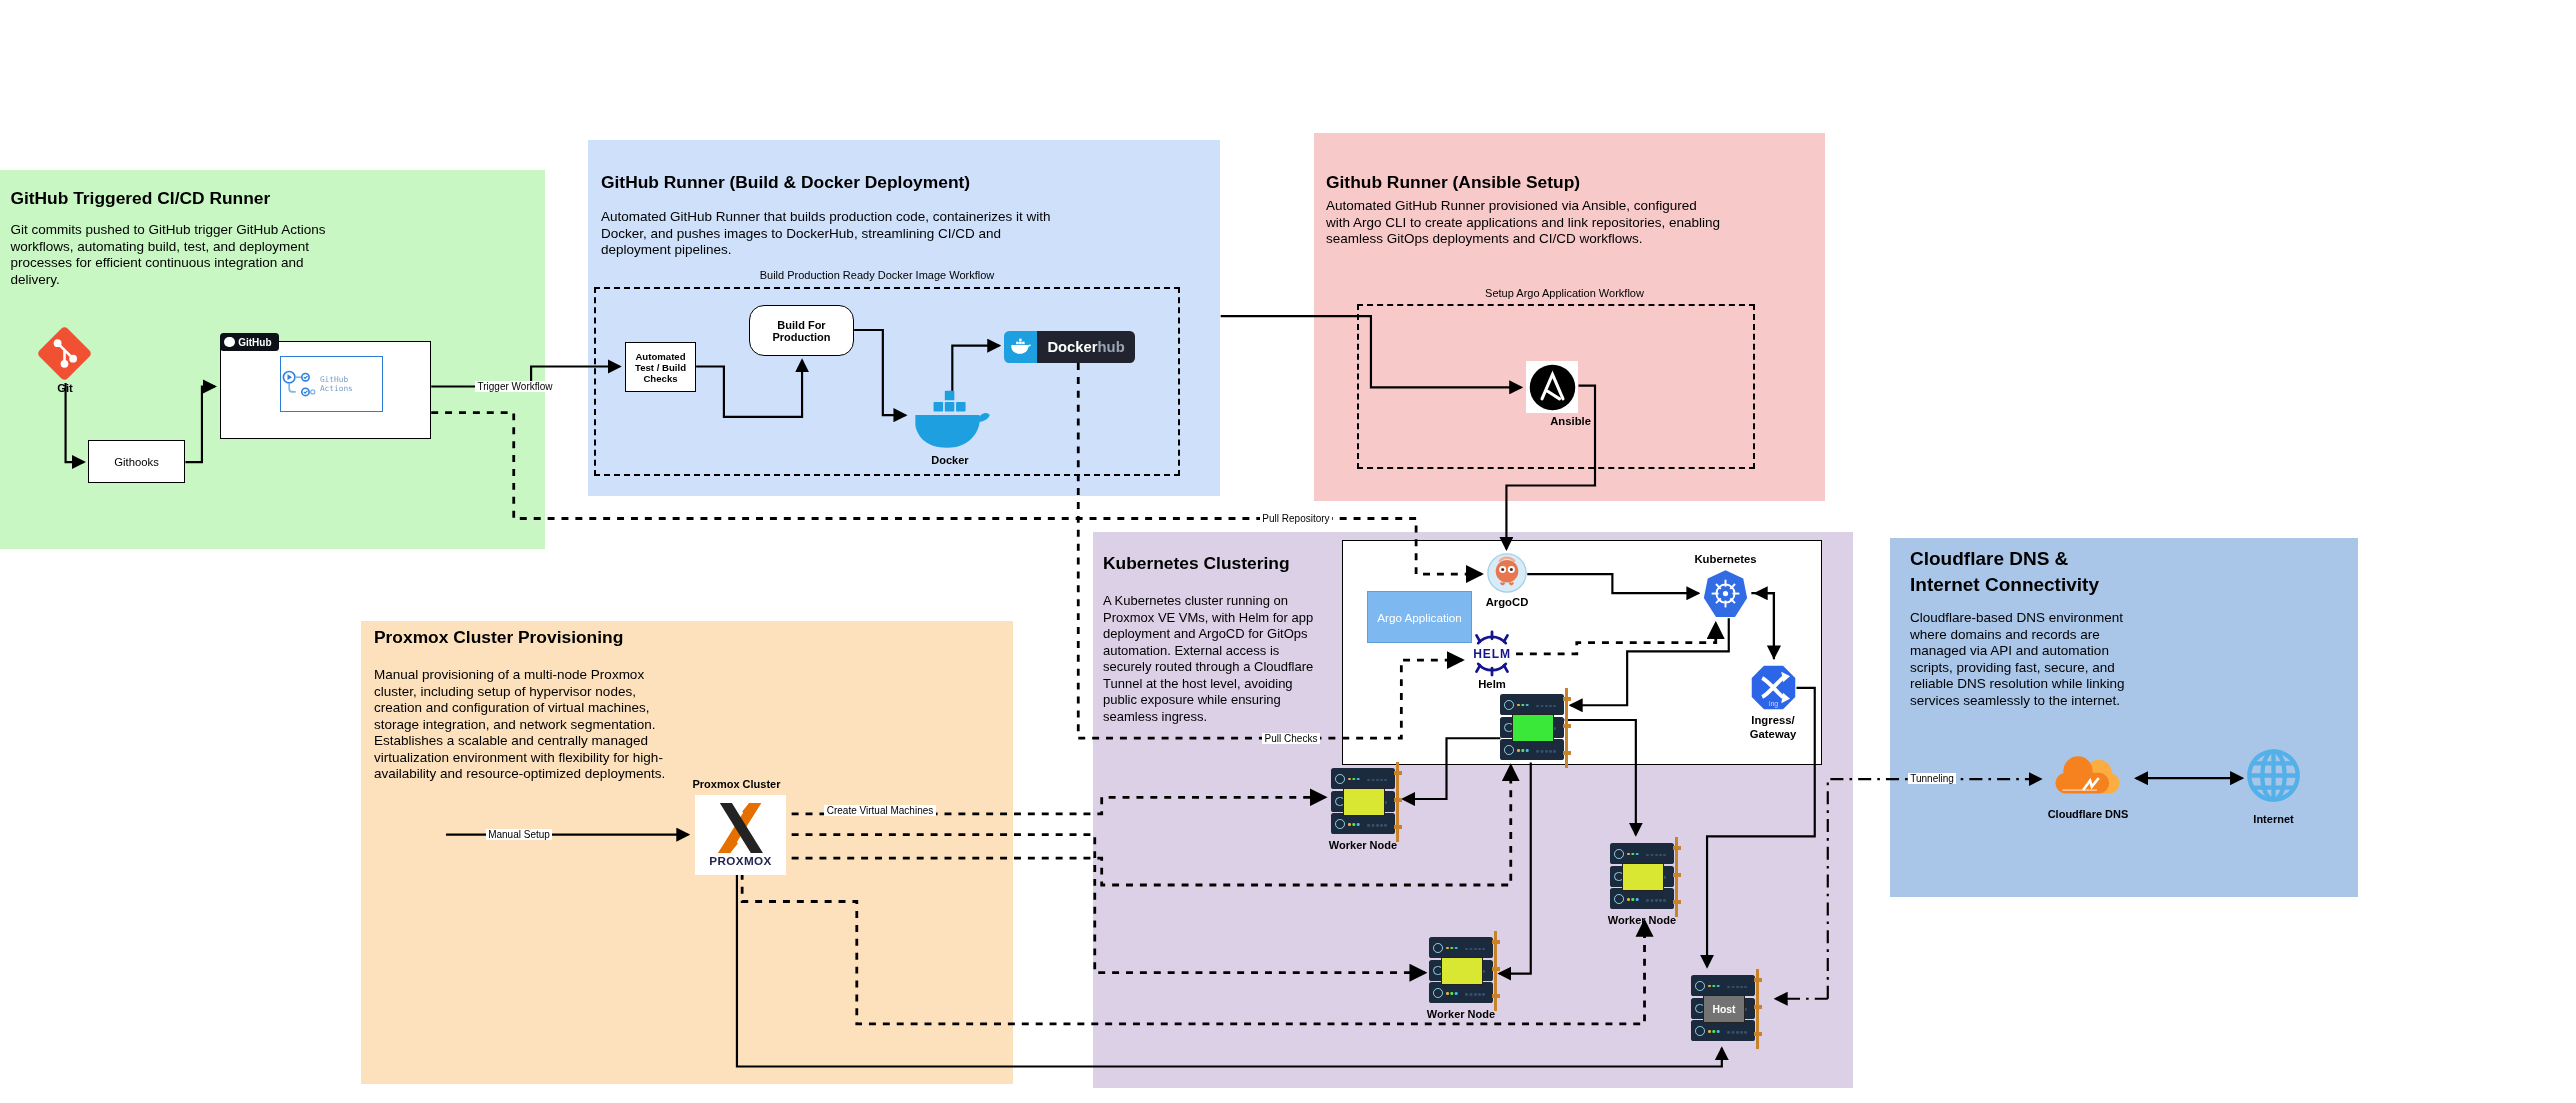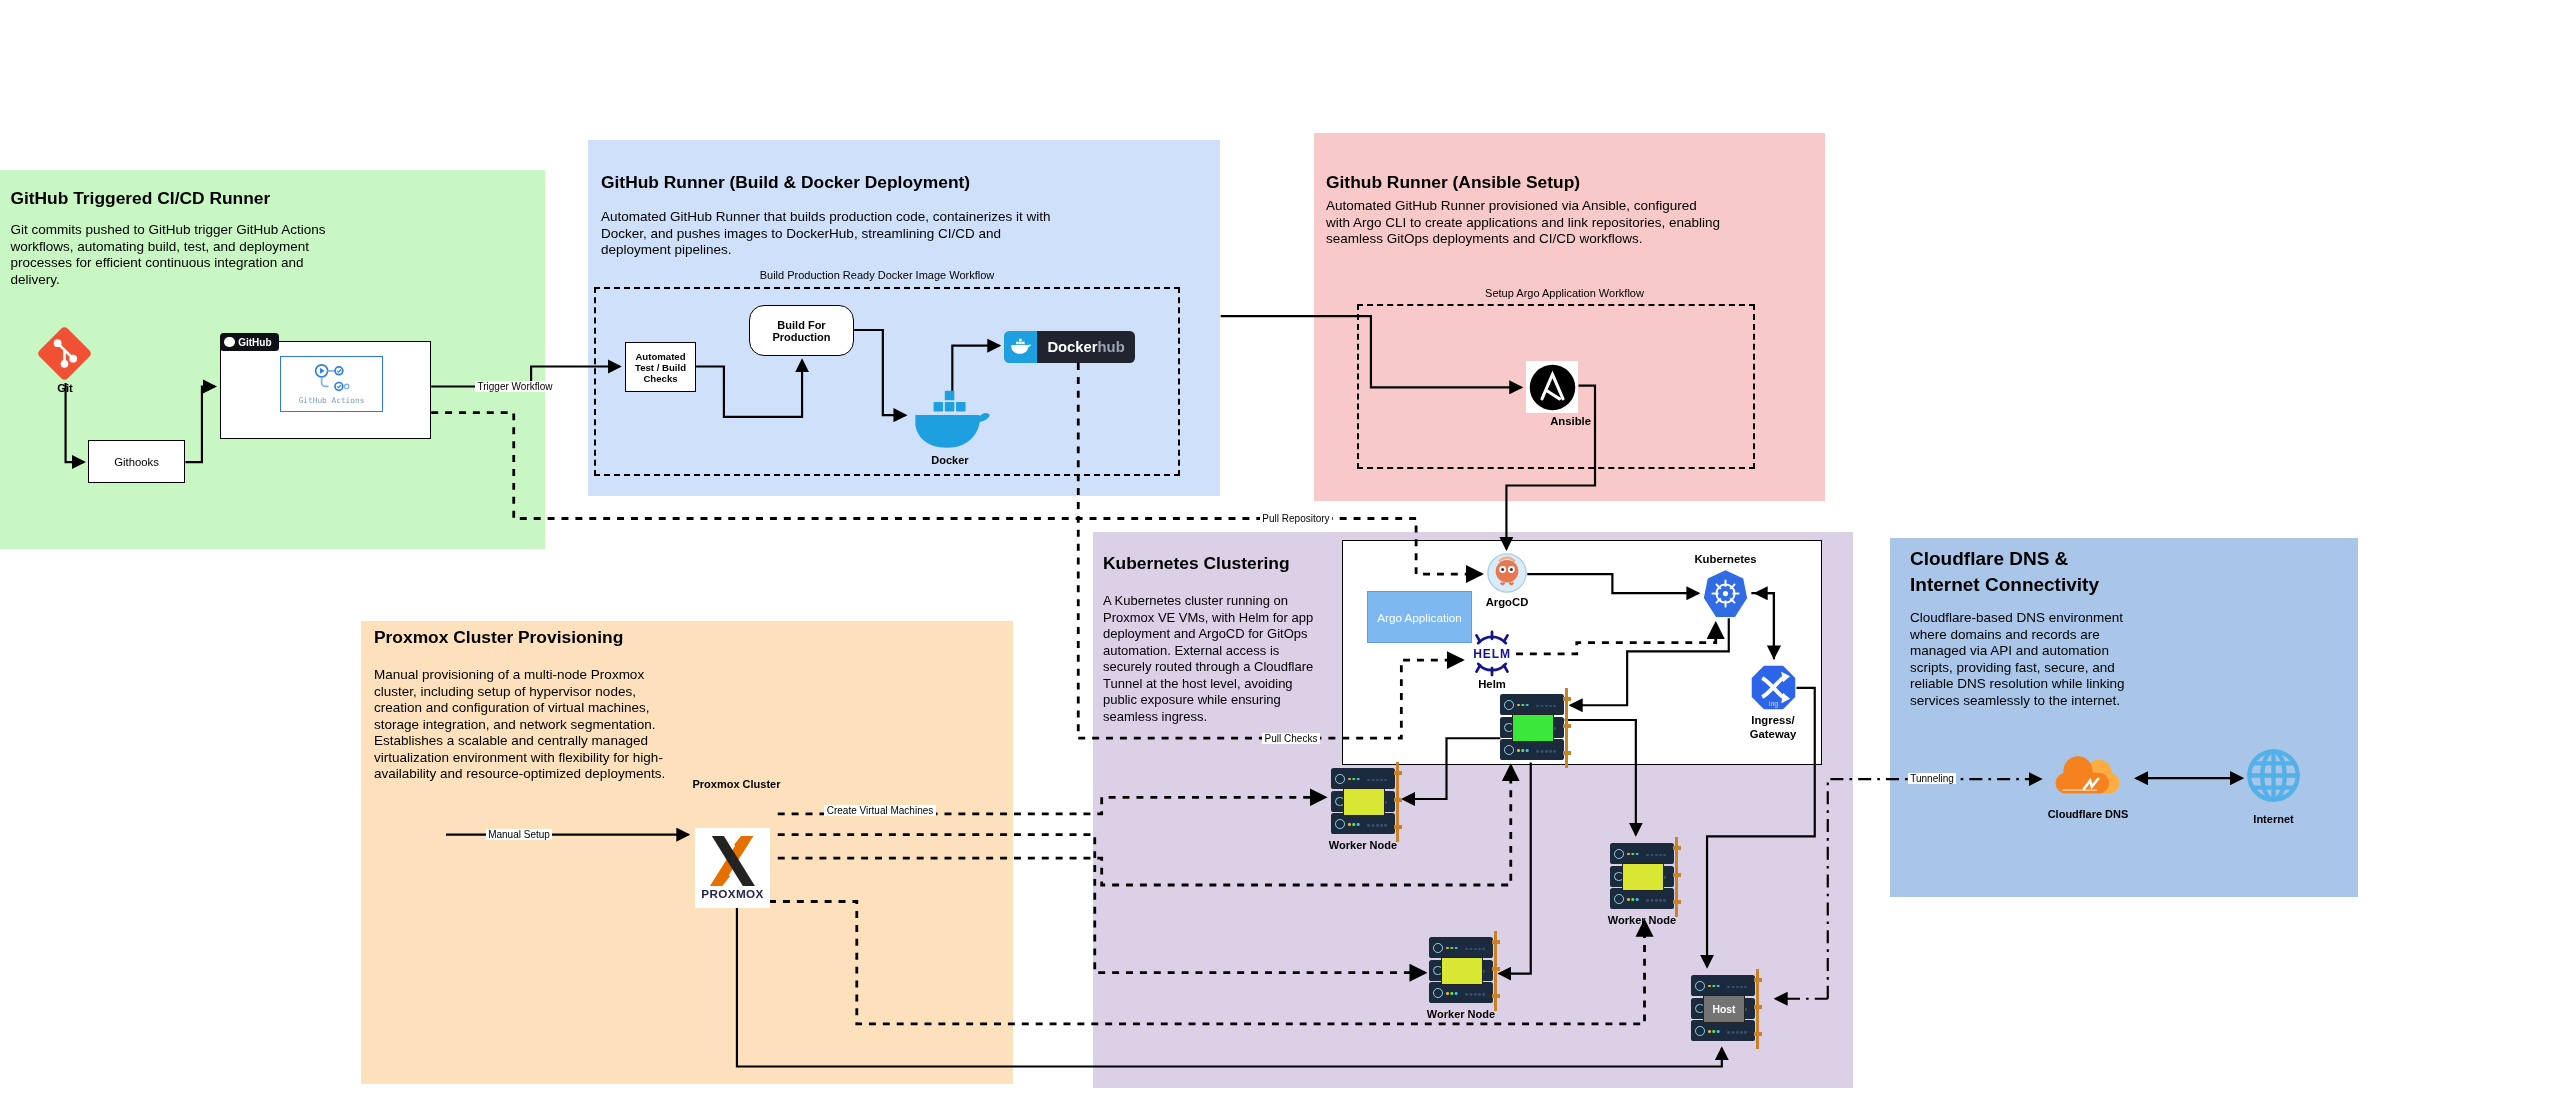--- a/index.html
+++ b/index.html
@@ -18,21 +18,21 @@
   .chipwrap{text-align:center;font-size:10px;}
   .chip{background:#fff;padding:0 2.6px;}
   .boxnode{position:absolute;z-index:6;background:#fff;border:1.7px solid #000;box-sizing:border-box;
            display:flex;align-items:center;justify-content:center;text-align:center;}
   
   #github-tab{position:absolute;z-index:7;background:#0d1117;color:#fff;border-radius:3.5px;
               height:18px;display:flex;align-items:center;gap:3.5px;padding:0 7px 0 4.3px;
               font-size:10px;font-weight:bold;}
   #github-tab .cat{width:10.4px;height:10.4px;border-radius:50%;background:#fff;}
   #gha-box{position:absolute;z-index:6;background:#fff;border:1.7px solid #2c7bd4;box-sizing:border-box;
-           display:flex;flex-direction:column;align-items:center;justify-content:center;gap:3px;}
+           display:flex;flex-direction:row;align-items:center;justify-content:center;gap:3px;}
   #gha-box .gha-text{font-family:"DejaVu Sans Mono",monospace;font-size:7.8px;color:#7a9cc6;}
   
   #dockerhub{position:absolute;z-index:6;display:flex;height:32px;border-radius:5.2px;overflow:hidden;}
   #dockerhub .dh-ico{width:33px;background:#1d9fe0;display:flex;align-items:center;justify-content:center;}
   #dockerhub .dh-word{background:#21242e;display:flex;align-items:center;padding:0 10.4px;
                       font-size:14.8px;font-weight:bold;color:#fff;}
   #dockerhub .dh-word .hub{color:#9aa4b2;}
   
   .rack{position:absolute;z-index:6;width:64px;}
   .rack .slot{position:relative;height:21px;margin-bottom:1.7px;background:#1b2a3c;border-radius:2.6px;}
@@ -347,21 +347,21 @@
       <div class="nub" style="top:2.6px;"></div>
       <div class="nub" style="top:30px;"></div>
       <div class="nub" style="top:57px;"></div>
     <div class="slot"></div>
       <div class="slot"></div>
       <div class="slot"></div>
     <div class="screen host">Host</div>
   </div>
 
   <div class="nlabel" style="left:685px;top:778px;width:103px;font-size:11px;">Proxmox Cluster</div>
-  <div id="proxmox-icon" style="left:695px;top:828px;width:75px;height:80px;">
+  <div id="proxmox-icon" style="left:695px;top:795px;width:91px;height:80px;">
     <svg width="63" height="50" viewBox="0 0 72 58">
       <polygon points="46,0 60,0 24,58 10,58" fill="#e57000"></polygon>
       <polygon points="12,0 26,0 62,58 48,58" fill="#232323"></polygon>
       <polygon points="46,0 60,0 46,22 38,10" fill="#e57000"></polygon>
       <polygon points="24,58 10,58 25,36 33,47" fill="#e57000"></polygon>
     </svg>
     <div class="pxword">PROXMOX</div>
   </div>
 
   <div class="node" style="left:2045px;top:752px;">

